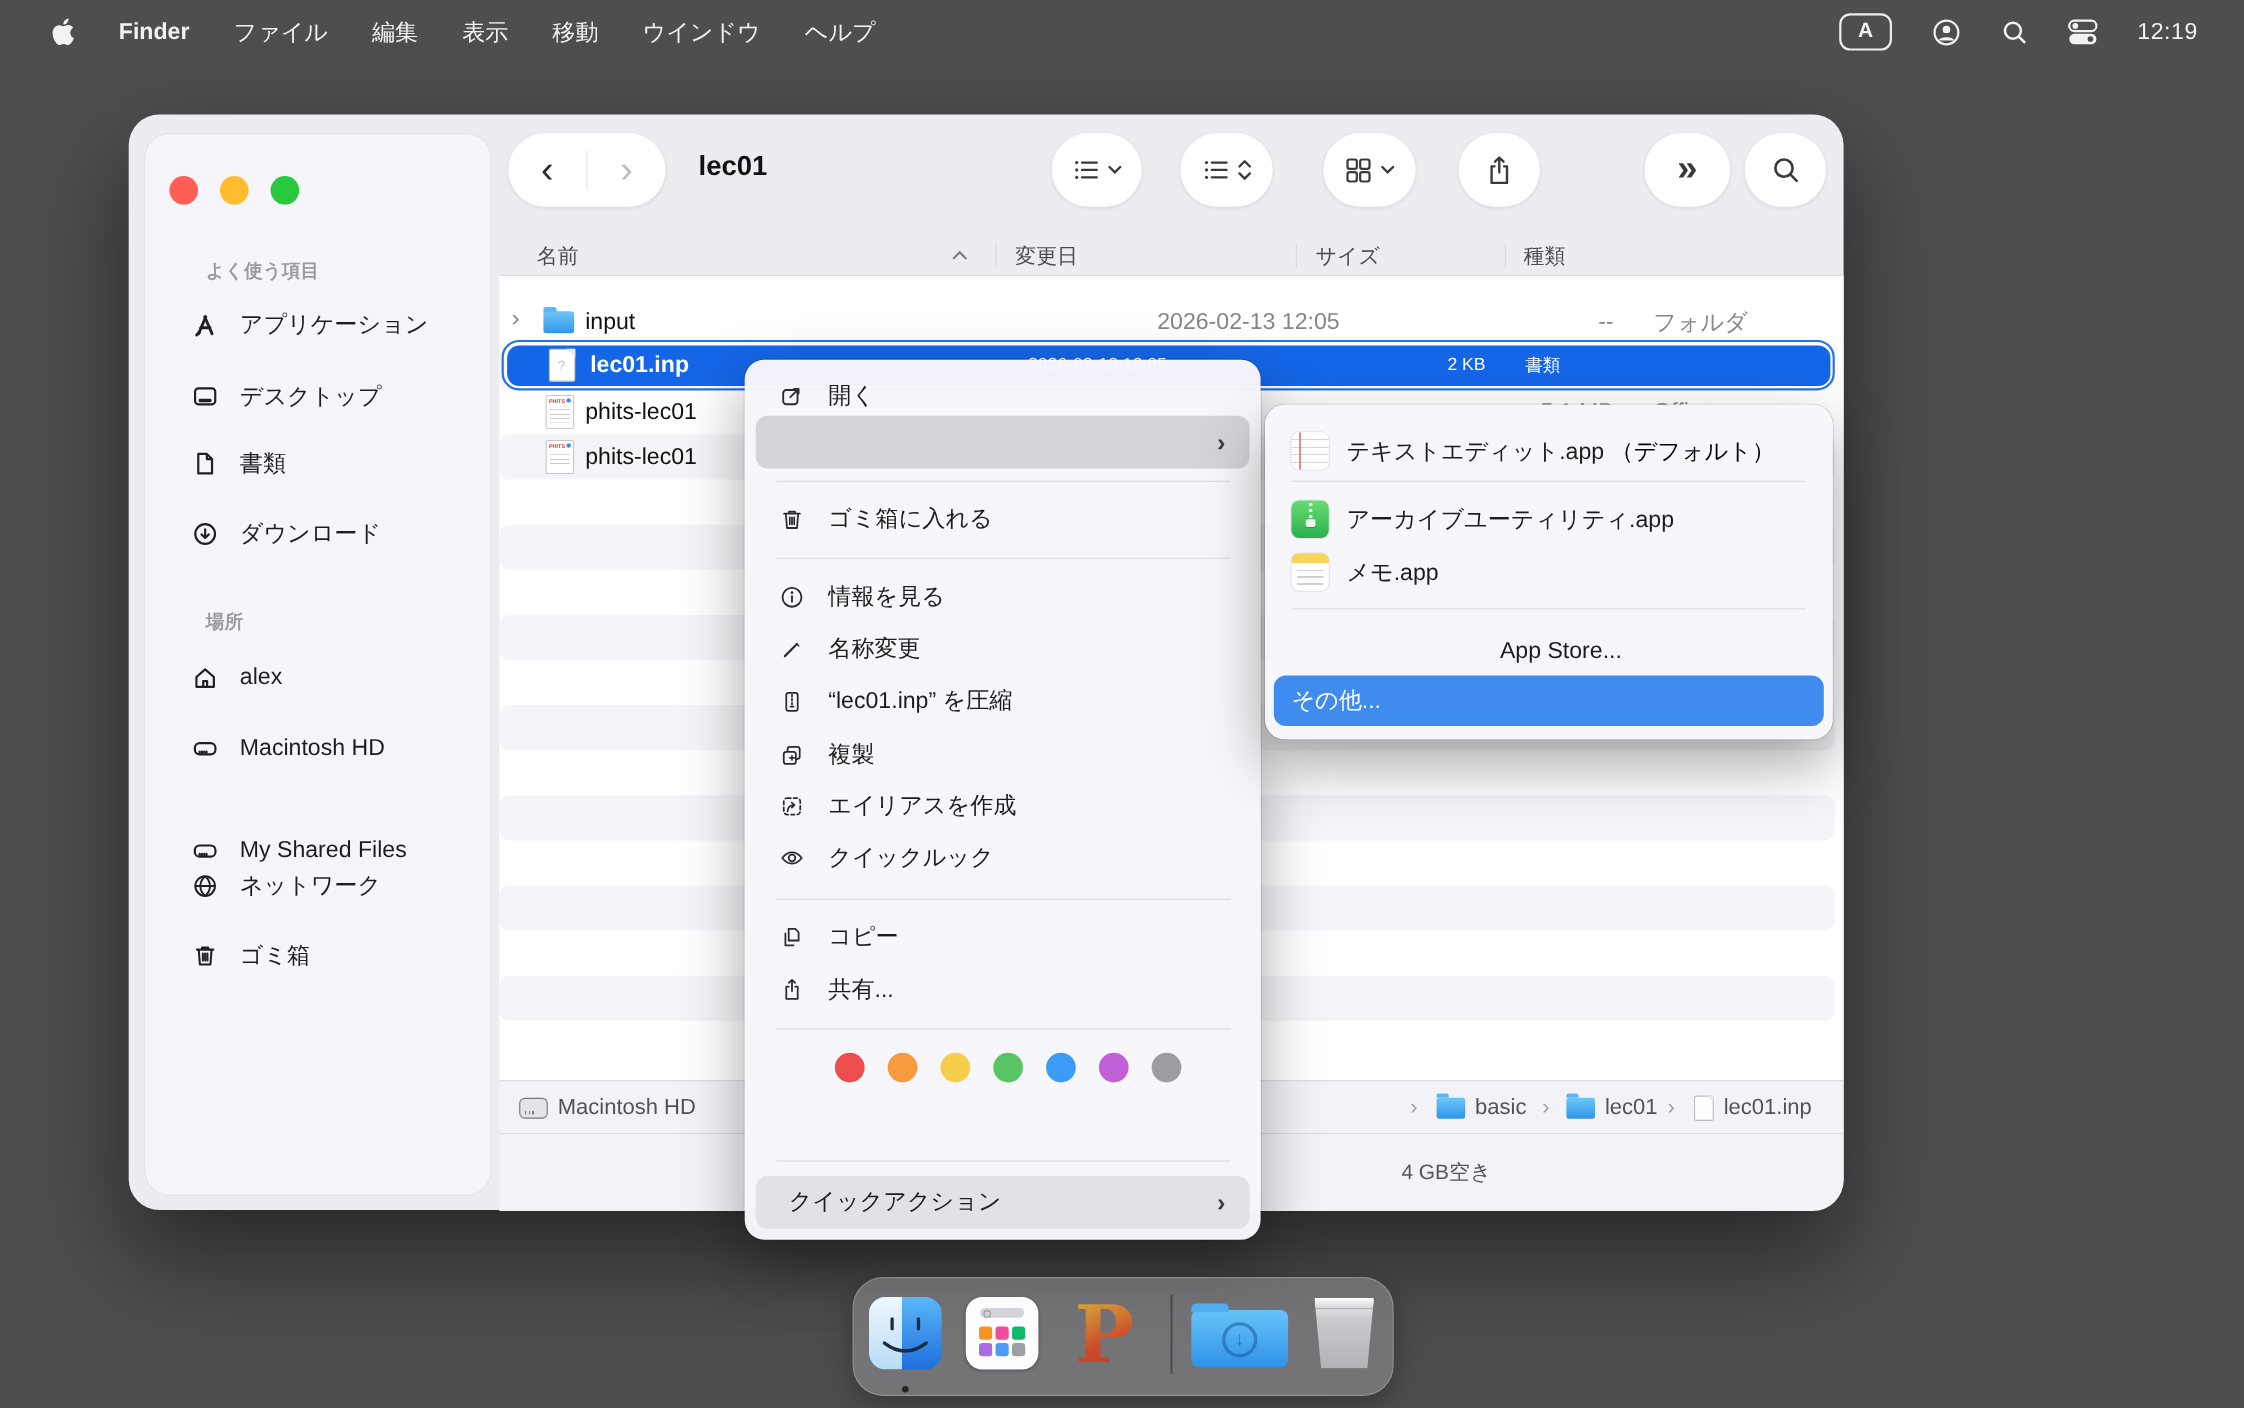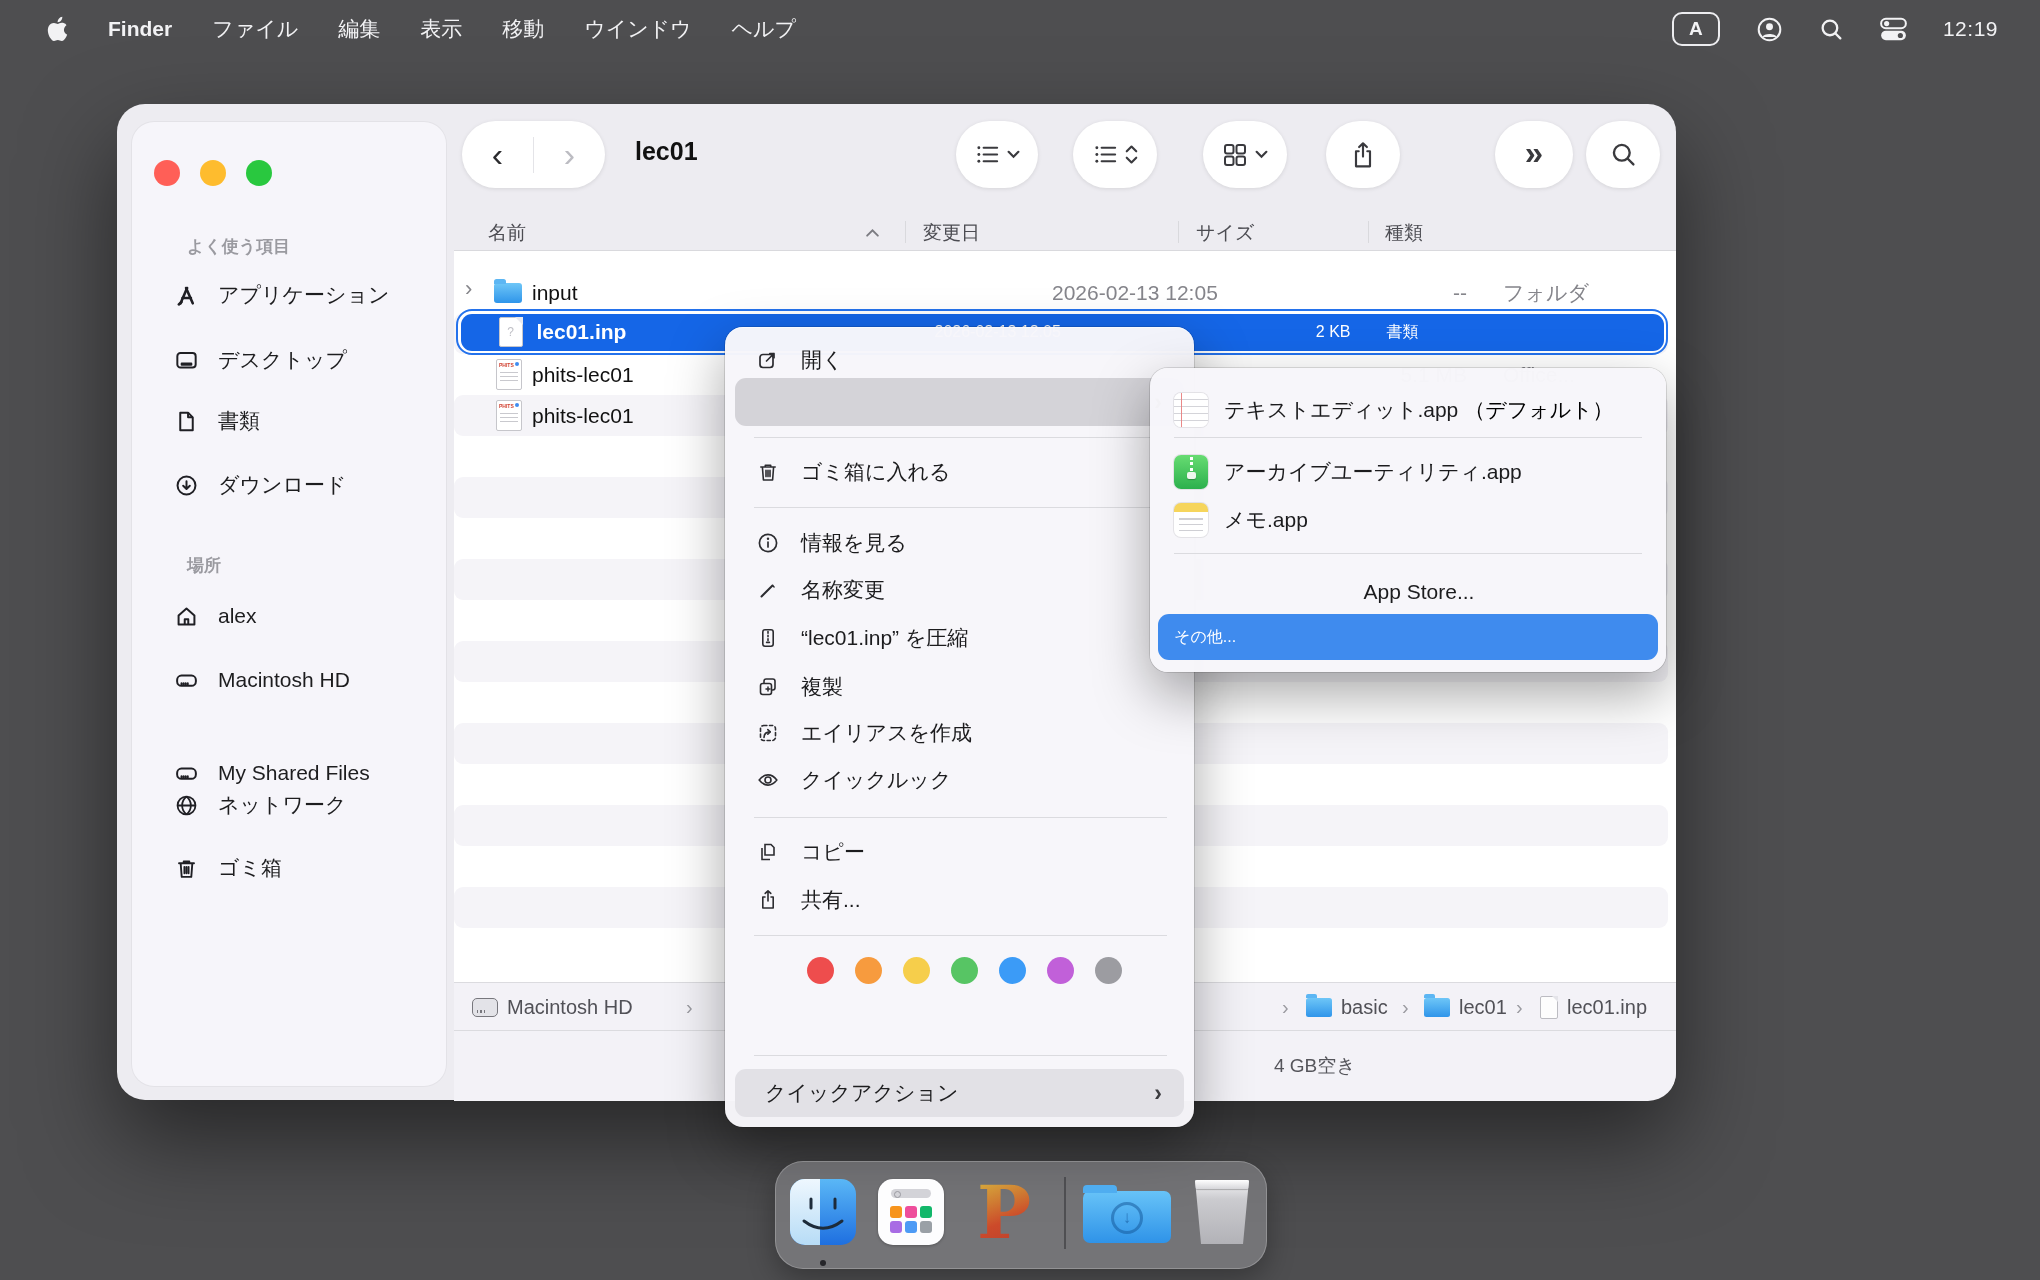--- a/index.html
+++ b/index.html
@@ -105,21 +105,21 @@
   .pb-doc::before{content:"";position:absolute;top:-1px;right:-1px;border-style:solid;border-width:0 6px 6px 0;
            border-color:transparent #e4e4e9 transparent transparent;}
   .pb-drive{width:24px;height:17px;border:1.8px solid #77777d;border-radius:5px;position:relative;background:#e3e3e8;}
   .pb-drive::after{content:"";position:absolute;left:4px;bottom:2.5px;width:9px;height:3px;
            background:repeating-linear-gradient(90deg,#77777d 0 1.5px,transparent 1.5px 3.5px);}
   .statustext{position:absolute;left:820px;top:0;height:70px;display:flex;align-items:center;
               font-size:19px;color:#55555b;}
 
   
   .cmenu{position:absolute;left:677px;top:327px;width:469px;height:800px;border-radius:18px;
-         background:rgba(247,246,250,.98);box-shadow:0 1px 0 rgba(255,255,255,.6) inset,0 0 0 1px rgba(0,0,0,.12),0 22px 55px rgba(0,0,0,.35);margin-left:48px;}
+         background:rgba(247,246,250,.98);box-shadow:0 1px 0 rgba(255,255,255,.6) inset,0 0 0 1px rgba(0,0,0,.12),0 22px 55px rgba(0,0,0,.35);}
   .mi{position:absolute;left:0;right:0;height:46px;line-height:46px;font-size:21px;color:#1c1c1e;}
   .mi .lbl{position:absolute;left:76px;}
   .mi .micon{position:absolute;left:31px;top:11px;width:24px;height:24px;}
   .mi .micon svg{display:block;}
   .mi-band{position:absolute;left:10px;right:10px;height:48px;border-radius:11px;background:#d4d3d8;
            font-size:21px;line-height:48px;color:#1c1c1e;}
   .mi-band .lbl{position:absolute;left:66px;}
   .mi-band .chev{position:absolute;right:22px;font-size:23px;font-weight:700;color:#3c3c40;}
   .msep{position:absolute;left:29px;right:27px;height:1px;background:#dbdbdf;}
   .tagdots{position:absolute;left:82px;display:flex;gap:21px;align-items:center;height:46px;}
@@ -130,21 +130,21 @@
   .qa-band .chev{position:absolute;right:22px;font-size:23px;font-weight:700;color:#3c3c40;}
 
   
   .smenu{position:absolute;left:1150px;top:368px;width:516px;height:304px;border-radius:18px;
          background:rgba(247,246,250,.98);box-shadow:0 0 0 1px rgba(0,0,0,.12),0 22px 55px rgba(0,0,0,.35);}
   .si{position:absolute;left:0;right:0;height:46px;display:flex;align-items:center;gap:16px;
       font-size:21px;color:#1c1c1e;padding-left:24px;}
   .si .suffix{color:#000000;}
   .si-plain{padding-left:22px;justify-content:center;}
   .si-band{position:absolute;left:8px;right:8px;top:246px;height:46px;border-radius:11px;background:#3f8bee;
-           display:flex;align-items:center;padding-left:16px;color:#fff;font-size:16px;font-weight:500;}
+           display:flex;align-items:center;padding-left:16px;color:#fff;font-size:21px;font-weight:500;}
   .appic{width:34px;height:34px;border-radius:7px;flex:0 0 auto;box-shadow:0 0 0 1px rgba(0,0,0,.08);}
   .ic-textedit{background:
       linear-gradient(90deg,transparent 0 7px,rgba(232,130,130,.95) 7px 8.5px,transparent 8.5px),
       repeating-linear-gradient(180deg,#fff 0 6px,#d4d4d9 6px 7px);}
   .ic-archive{background:linear-gradient(180deg,#67dc72,#2cb04d);position:relative;}
   .ic-archive::before{content:"";position:absolute;left:15.5px;top:2px;width:3px;height:16px;
       background:repeating-linear-gradient(180deg,#fff 0 3px,transparent 3px 5.5px);}
   .ic-archive::after{content:"";position:absolute;left:12.5px;top:17px;width:9px;height:7px;border-radius:2px;
       background:#eef7ee;box-shadow:0 1px 1px rgba(0,0,0,.25);}
   .ic-notes{background:linear-gradient(180deg,#f6d55c 0 9px,#fff 9px),#fff;position:relative;}

